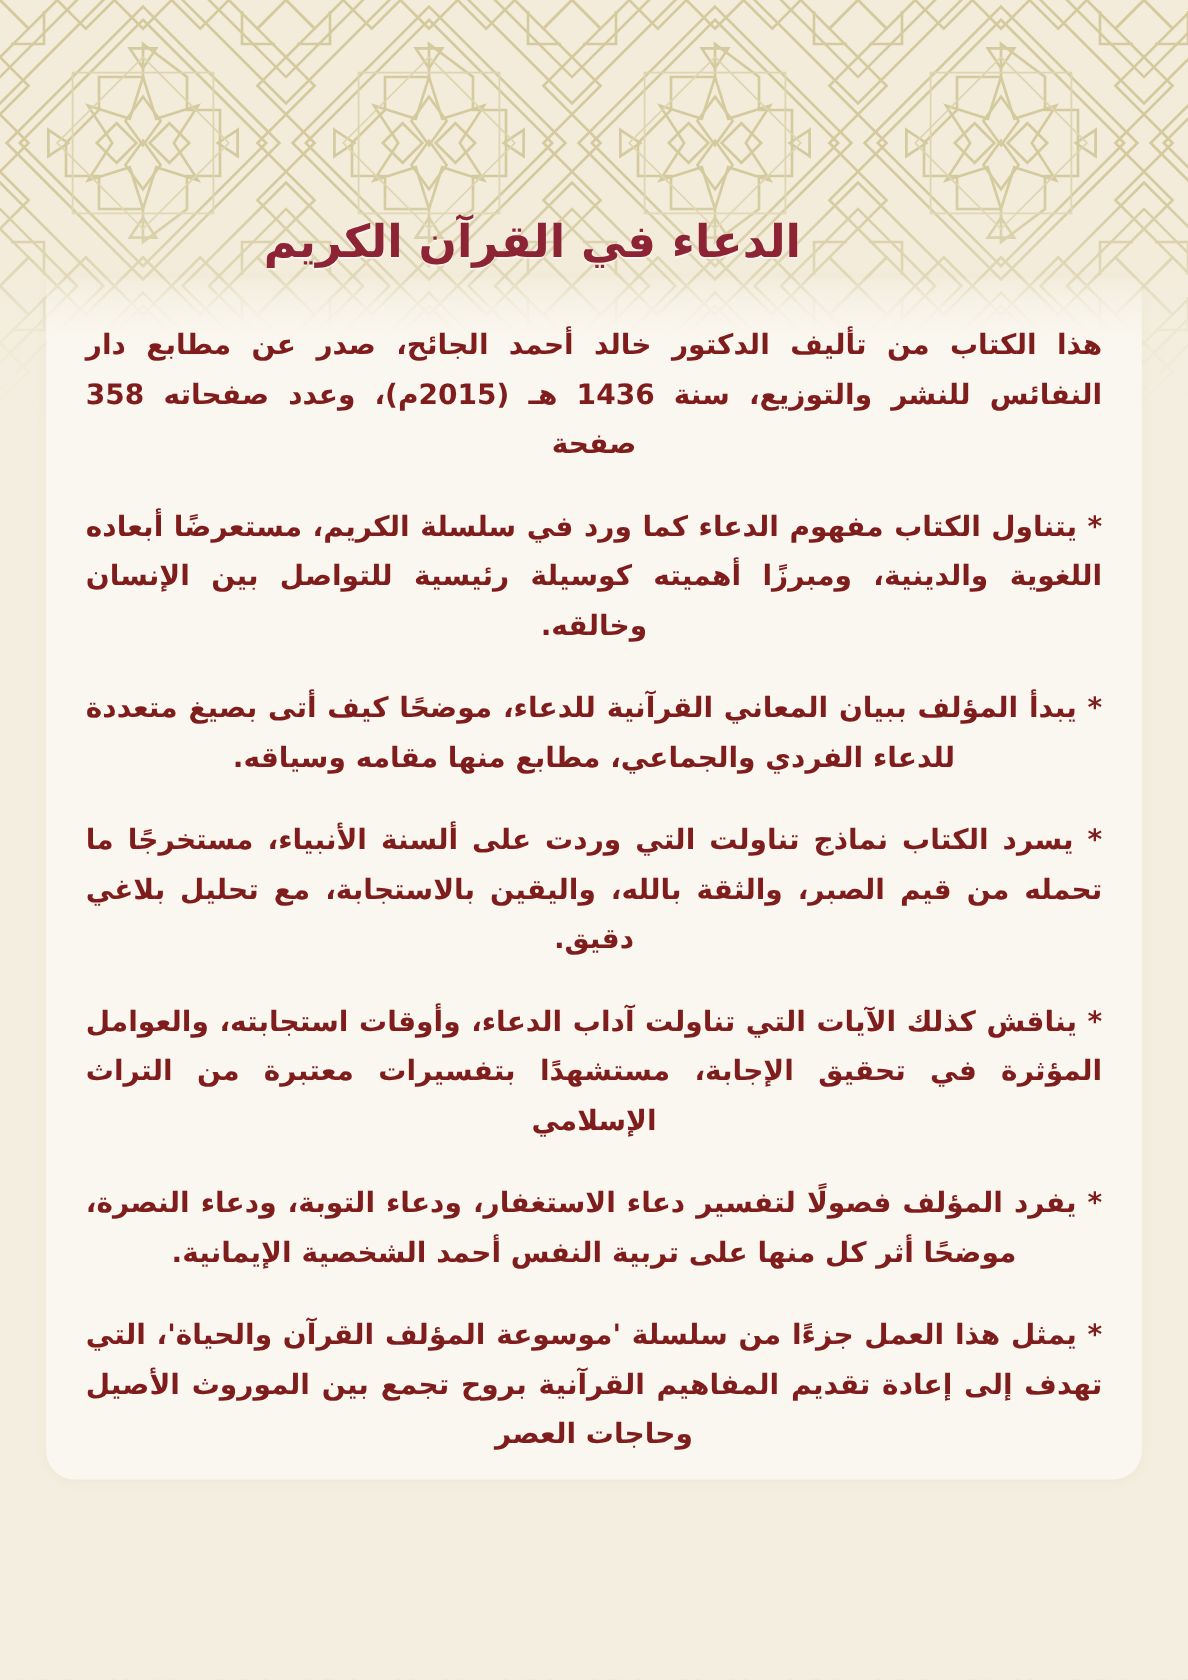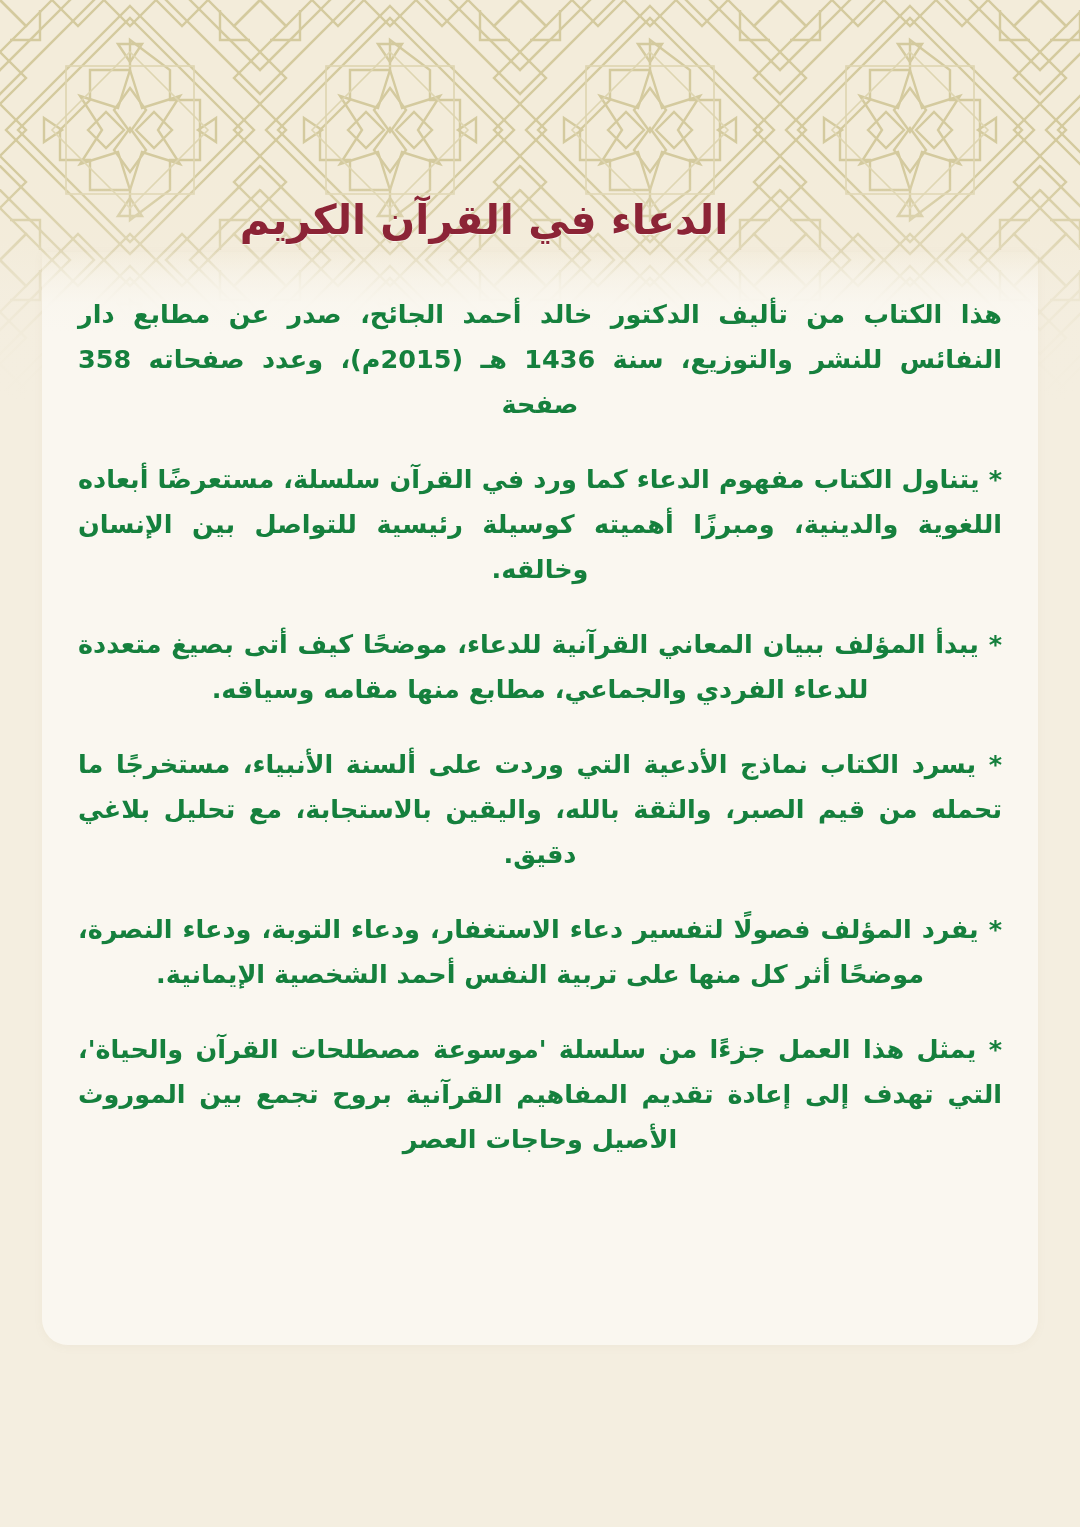--- a/index.html
+++ b/index.html
@@ -91,21 +91,21 @@
     width: 924px;
     direction: rtl;
     text-align: justify;
     text-align-last: center;
   }
 
   .para {
     font-size: 25.5px;
     font-weight: bold;
     line-height: 45px;
-    color: #15803d;
+    color: #7f1d1d;
     margin: 0 0 30px 0;
     direction: rtl;
     text-align: justify;
     text-justify: inter-word;
   }
 
   .para:last-child {
     margin-bottom: 0;
   }
 
@@ -175,20 +175,21 @@
   </svg>
 
   <div class="pattern-fade"></div>
 
   <div class="content-card"></div>
 
   <h1 class="doc-title">الدعاء في القرآن الكريم</h1>
 
   <div class="body-block">
     <p class="para lead">هذا الكتاب من تأليف الدكتور خالد أحمد الجائح، صدر عن مطابع دار النفائس للنشر والتوزيع، سنة 1436 هـ (2015م)، وعدد صفحاته 358 صفحة</p>
-    <p class="para">* يتناول الكتاب مفهوم الدعاء كما ورد في القرآن سلسلة، مستعرضًا أبعاده اللغوية والدينية، ومبرزًا أهميته كوسيلة رئيسية للتواصل بين الإنسان وخالقه.</p>
+    <p class="para">* يتناول الكتاب مفهوم الدعاء كما ورد في سلسلة الكريم، مستعرضًا أبعاده اللغوية والدينية، ومبرزًا أهميته كوسيلة رئيسية للتواصل بين الإنسان وخالقه.</p>
     <p class="para">* يبدأ المؤلف ببيان المعاني القرآنية للدعاء، موضحًا كيف أتى بصيغ متعددة للدعاء الفردي والجماعي، مطابع منها مقامه وسياقه.</p>
-    <p class="para">* يسرد الكتاب نماذج الأدعية التي وردت على ألسنة الأنبياء، مستخرجًا ما تحمله من قيم الصبر، والثقة بالله، واليقين بالاستجابة، مع تحليل بلاغي دقيق.</p>
+    <p class="para">* يسرد الكتاب نماذج تناولت التي وردت على ألسنة الأنبياء، مستخرجًا ما تحمله من قيم الصبر، والثقة بالله، واليقين بالاستجابة، مع تحليل بلاغي دقيق.</p>
+    <p class="para">* يناقش كذلك الآيات التي تناولت آداب الدعاء، وأوقات استجابته، والعوامل المؤثرة في تحقيق الإجابة، مستشهدًا بتفسيرات معتبرة من التراث الإسلامي</p>
     <p class="para">* يفرد المؤلف فصولًا لتفسير دعاء الاستغفار، ودعاء التوبة، ودعاء النصرة، موضحًا أثر كل منها على تربية النفس أحمد الشخصية الإيمانية.</p>
-    <p class="para">* يمثل هذا العمل جزءًا من سلسلة 'موسوعة مصطلحات القرآن والحياة'، التي تهدف إلى إعادة تقديم المفاهيم القرآنية بروح تجمع بين الموروث الأصيل وحاجات العصر</p>
+    <p class="para">* يمثل هذا العمل جزءًا من سلسلة 'موسوعة المؤلف القرآن والحياة'، التي تهدف إلى إعادة تقديم المفاهيم القرآنية بروح تجمع بين الموروث الأصيل وحاجات العصر</p>
   </div>
 
 </div>
 
 </body></html>

